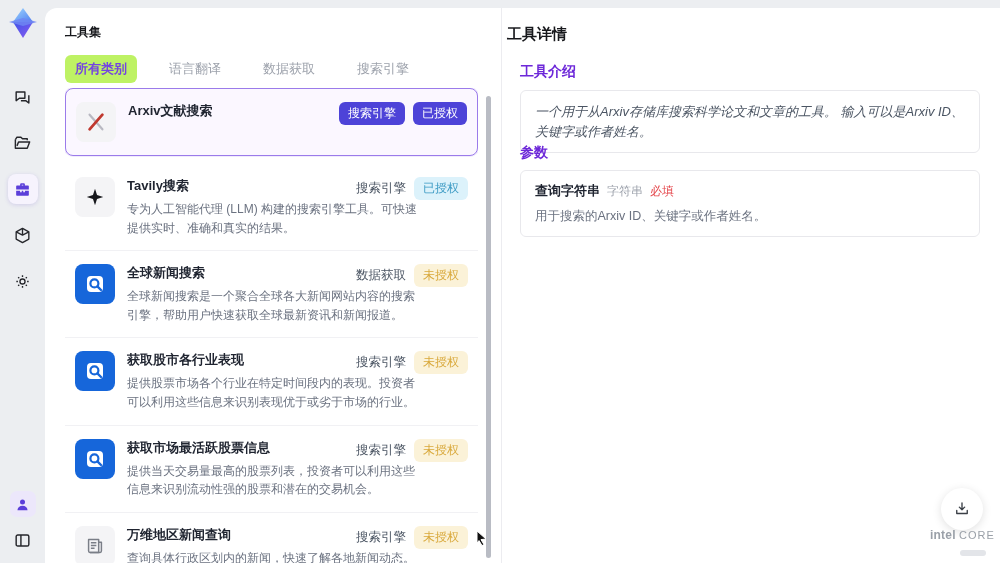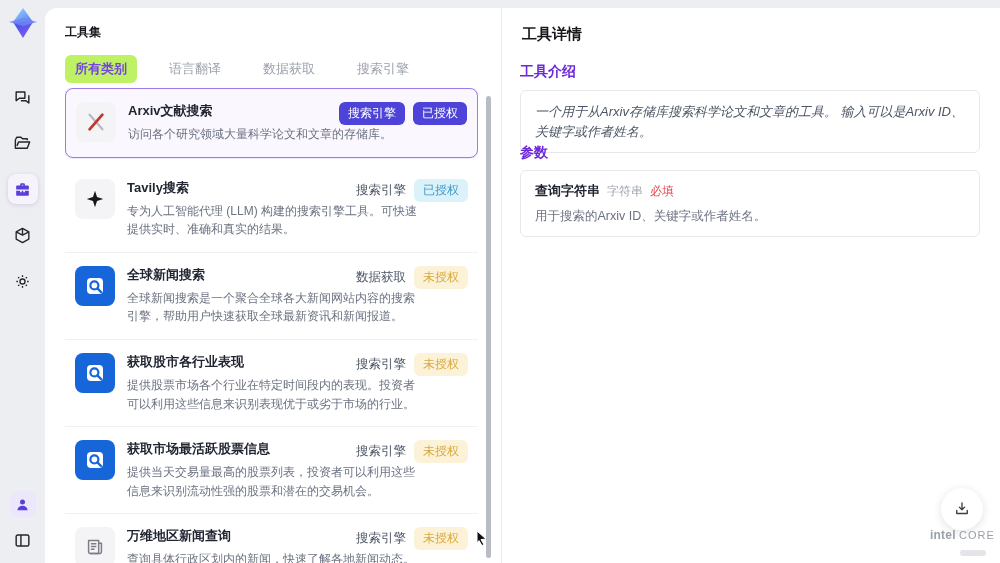--- a/index.html
+++ b/index.html
@@ -39,21 +39,21 @@
   .badge { font-size:12px; padding:3px 9px; border-radius:6px; white-space:nowrap; }
   .badge.solid { background:#4d43d8; color:#ffffff; }
   .badge.info  { background:#dcf2fb; color:#3d9bc4; }
   .badge.warn  { background:#fbf2d8; color:#d9a93c; }
 
   .scrollbar-thumb { position:absolute; left:441px; top:88px; width:5px; height:462px; background:#b9bcc4; border-radius:3px; }
   .cursor { position:absolute; left:430px; top:522px; z-index:9; }
 
   
   .panel-right { position:absolute; left:458px; top:0; width:497px; height:555px; background:#fff; }
-  .pr-title { position:absolute; left:19px; top:17px; font-size:15px; font-weight:700; color:#17181c; }
+  .pr-title { position:absolute; left:4px; top:17px; font-size:15px; font-weight:700; color:#17181c; }
   .pr-sub { position:absolute; left:17px; font-size:14px; font-weight:700; color:#6d28d9;text-align:right; }
   .pr-box { position:absolute; left:17px; width:460px; border:1px solid #e8e8ec; border-radius:6px; background:#fff; padding:11px 14px; }
   .intro-text { font-size:13px; color:#4b5563; line-height:1.5; }
   .param-head { display:flex; align-items:baseline; gap:7px; margin-bottom:8px; }
   .param-name { font-size:13px; font-weight:700; color:#1f2430; }
   .param-type { font-size:12px; color:#9ca1ab; }
   .param-req { font-size:12px; color:#e5484d; }
   .param-desc { font-size:12.5px; color:#6b7280; }
 
   
@@ -148,21 +148,20 @@
         <div class="tool-item selected">
     <div class="ti-row">
       <div class="ti-icon">
               <svg width="22" height="22" viewBox="0 0 24 24">
                 <path d="M5 4l14 16" stroke="#b9b9c2" stroke-width="2.4" stroke-linecap="round" fill="none"></path>
                 <path d="M19 4L5 20" stroke="#c0392f" stroke-width="3" stroke-linecap="round" fill="none"></path>
               </svg>
             </div>
       <div class="ti-body">
         <div class="ti-name">Arxiv文献搜索</div>
-        <div class="ti-desc">访问各个研究领域大量科学论文和文章的存储库。</div>
       </div>
     </div>
     <div class="ti-meta">
       <span class="badge solid">搜索引擎</span>
       <span class="badge solid">已授权</span>
     </div>
   </div>
         <div class="tool-item">
     <div class="ti-row">
       <div class="ti-icon">

